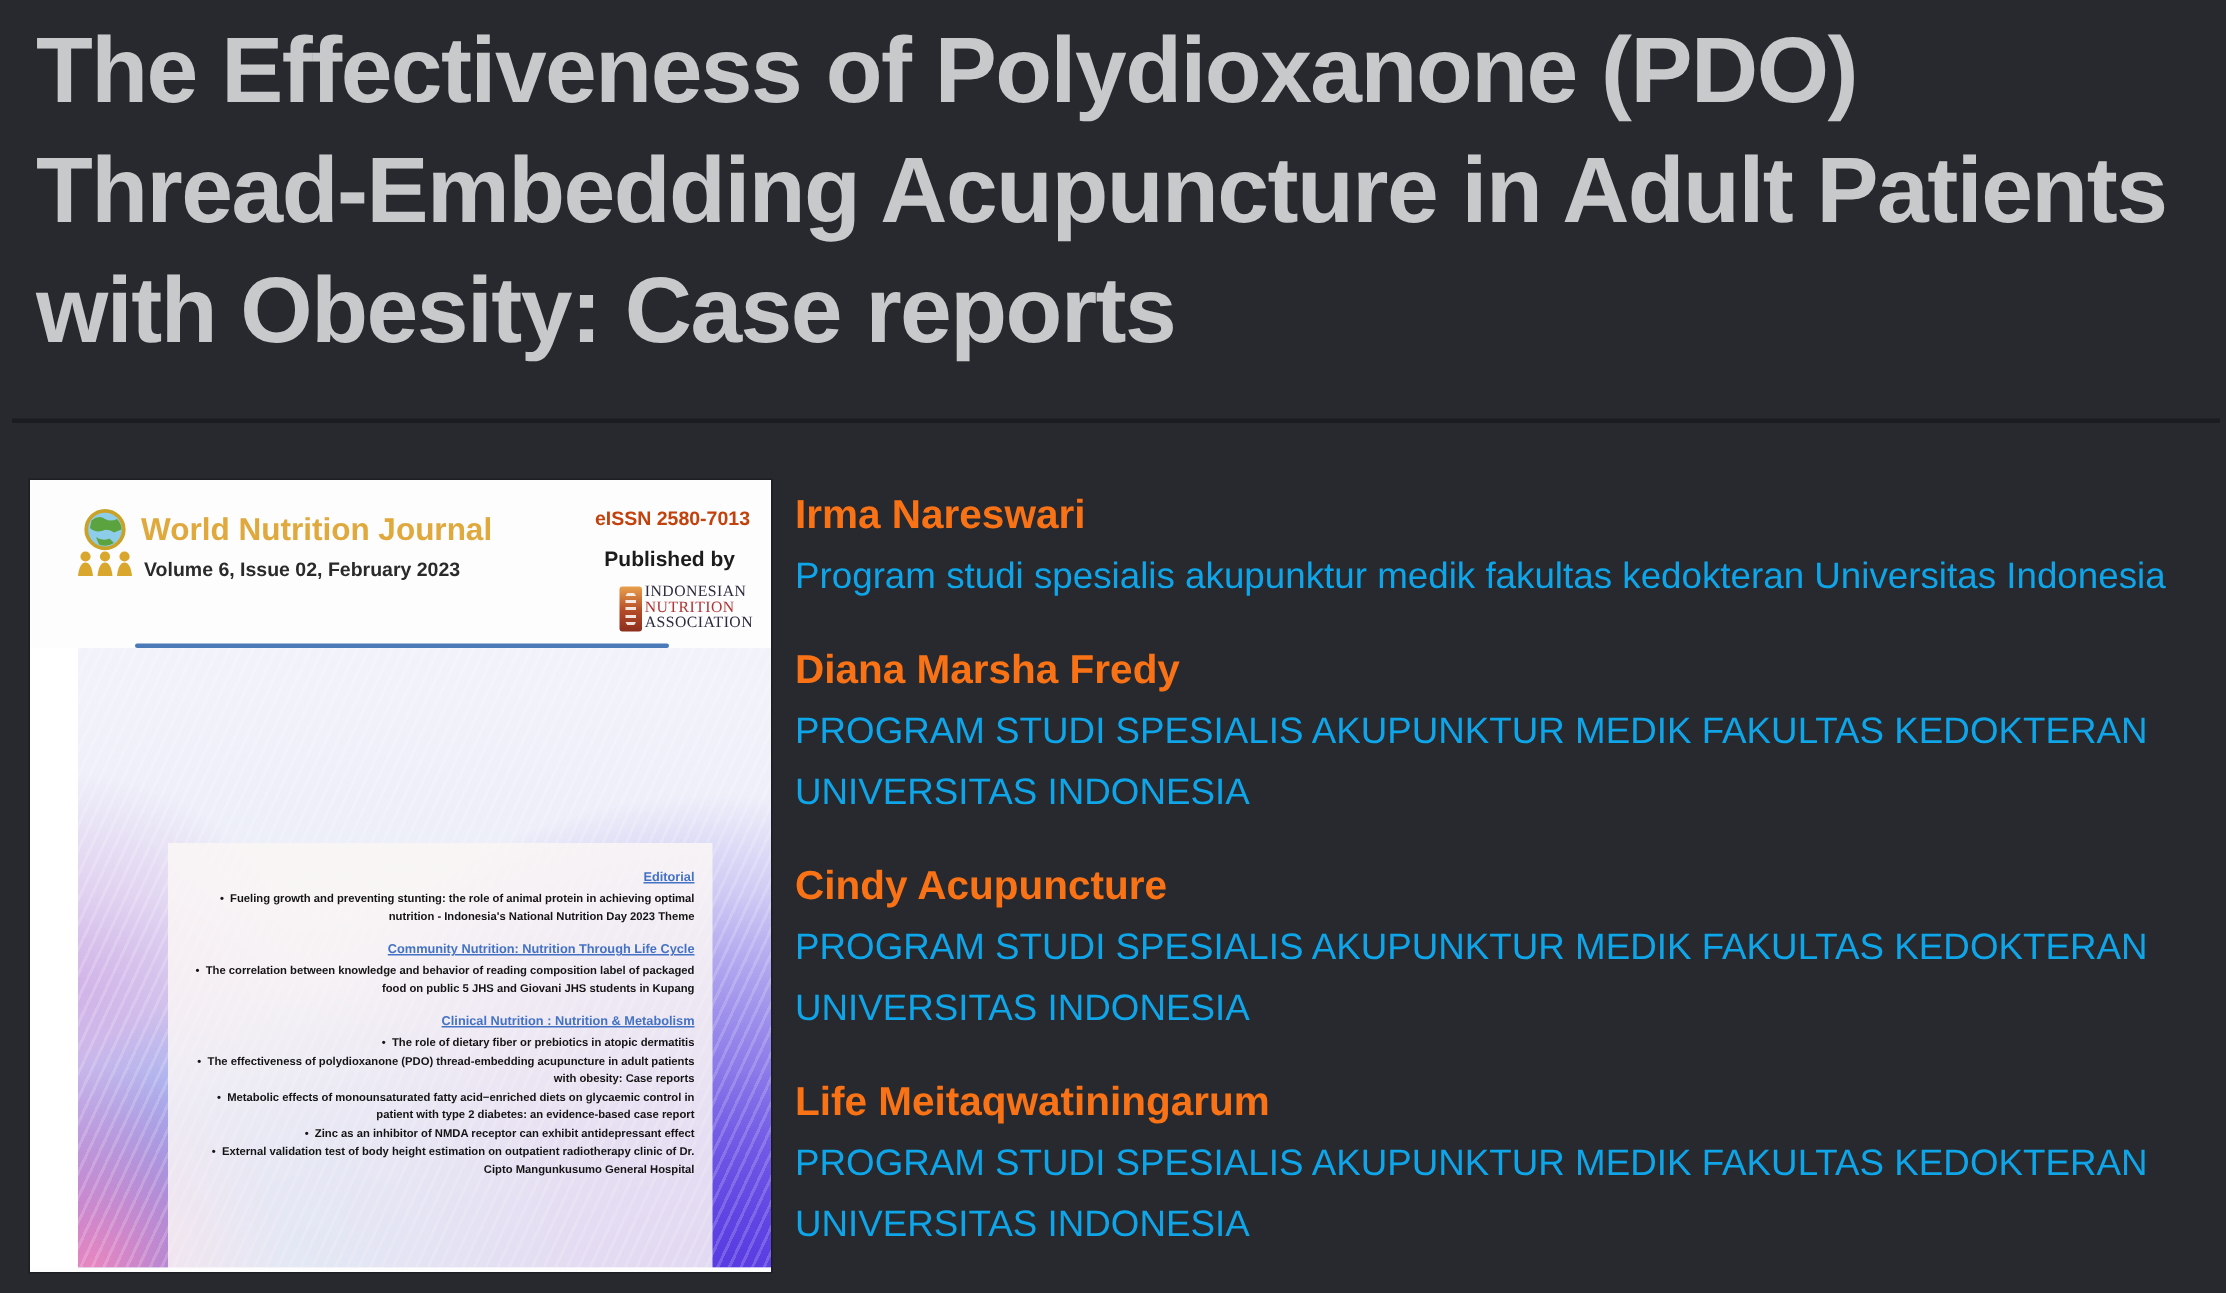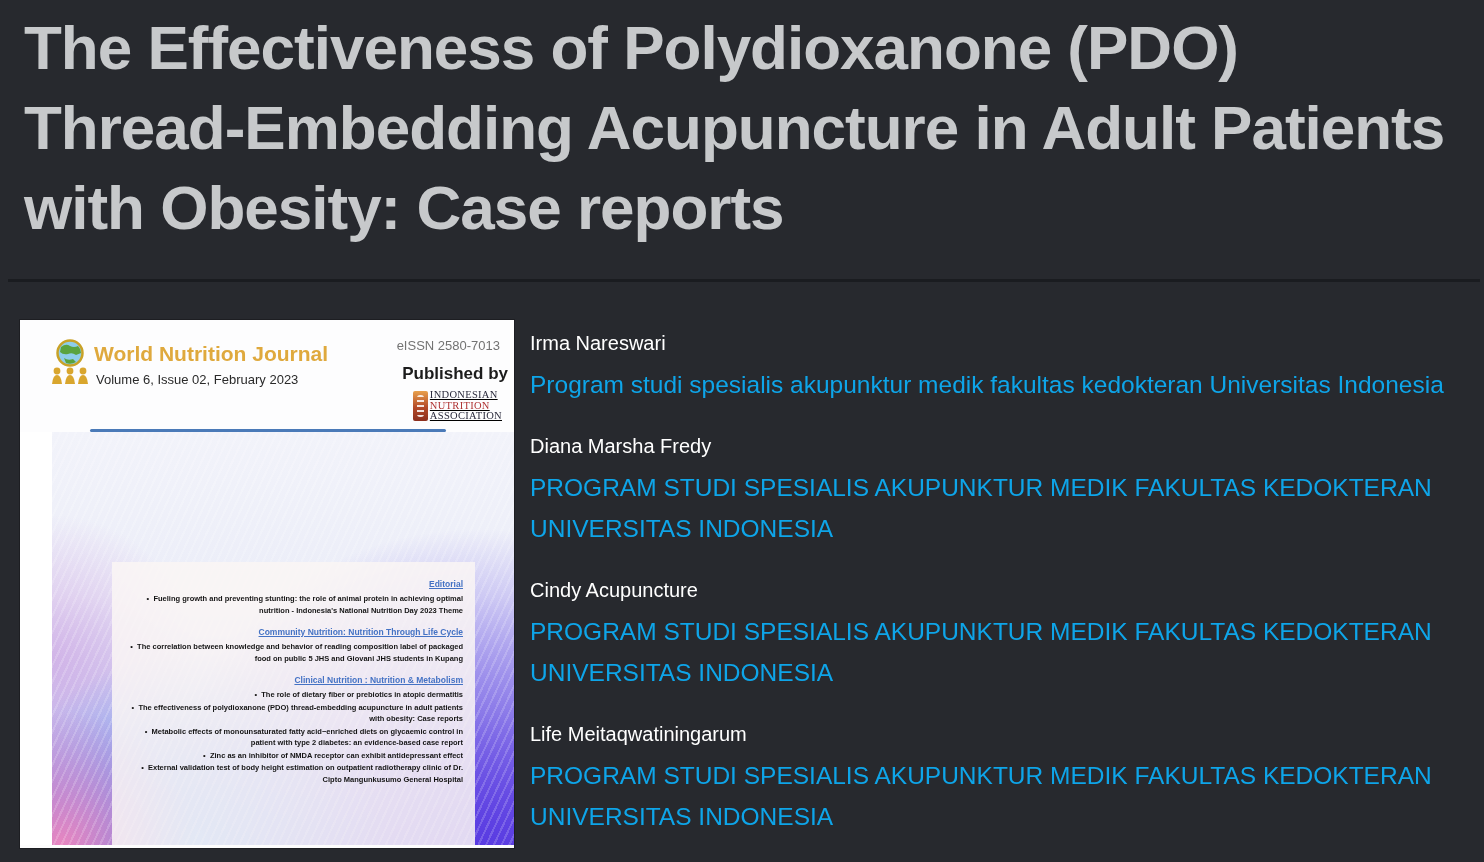--- a/index.html
+++ b/index.html
@@ -33,32 +33,32 @@
     position:absolute;left:0;top:0;right:0;height:112px;background:#fdfdfe;
   }
   .cover-logo{position:absolute;left:28px;top:18px;width:44px;height:46px;}
   .journal-name{
     position:absolute;left:74px;top:22px;
     font-size:21px;font-weight:bold;color:#dfa93d;letter-spacing:0;
     white-space:nowrap;
   }
   .issue-line{
     position:absolute;left:76px;top:52px;
-    font-size:13px;font-weight:normal;color:#2a2a2a;white-space:nowrap;
+    font-size:13px;font-weight:bold;color:#2a2a2a;white-space:nowrap;
   }
   .cover-eissn{
     position:absolute;right:14px;top:18px;
-    font-size:13px;font-weight:normal;color:#737373;white-space:nowrap;
+    font-size:13px;font-weight:bold;color:#c2410c;white-space:nowrap;
   }
   .published-by{
-    position:absolute;right:6px;top:44px;
-    font-size:17px;font-weight:bold;color:#1c1c1c;white-space:nowrap;
+    position:absolute;right:24px;top:44px;
+    font-size:14px;font-weight:bold;color:#1c1c1c;white-space:nowrap;
   }
   .ina-logo{
-    position:absolute;right:12px;top:70px;display:flex;align-items:center;gap:2px;text-decoration:underline;
+    position:absolute;right:12px;top:70px;display:flex;align-items:center;gap:2px;
   }
   .ina-icon{
     width:15px;height:30px;border-radius:2px;
     background:linear-gradient(180deg,#e8a04c 0%,#b34a28 55%,#8c2f1e 100%);
     position:relative;flex:0 0 auto;
   }
   .ina-icon::after{
     content:"";position:absolute;left:4px;top:4px;width:7px;height:22px;
     background:
       repeating-linear-gradient(180deg,rgba(255,255,255,.85) 0 2px,transparent 2px 5px);
@@ -108,21 +108,21 @@
 
   
   .cover-logo svg{width:100%;height:100%;}
 
   
   .authors{
     position:absolute;left:530px;top:326px;width:935px;
   }
   .author-block{margin-bottom:24px;}
   .author-name{
-    font-size:20px;font-weight:normal;color:#ffffff;line-height:34px;
+    font-size:27px;font-weight:bold;color:#f97316;line-height:34px;
     margin:0 0 4px 0;
   }
   .author-affiliation{
     font-size:24.5px;color:#0ea5e9;line-height:41px;margin:0;
   }
 </style>
 </head>
 <body>
 
 <h1 class="page-title">The Effectiveness of Polydioxanone (PDO) Thread-Embedding Acupuncture in Adult Patients with Obesity: Case reports</h1>

